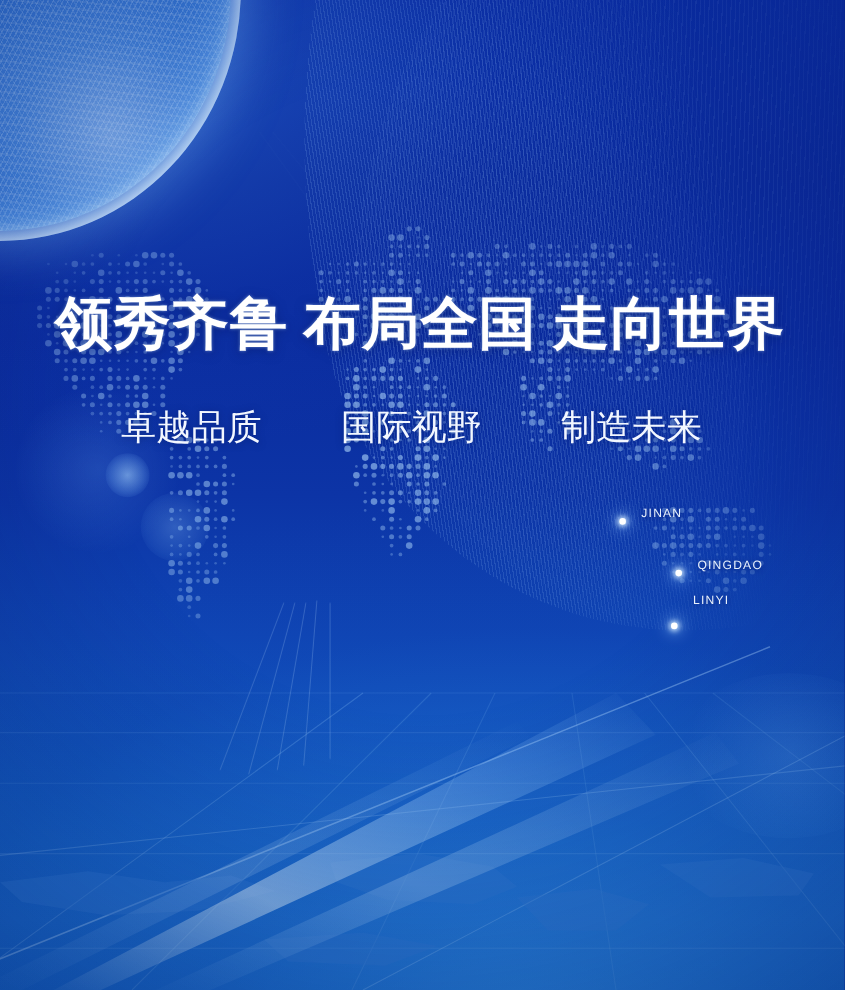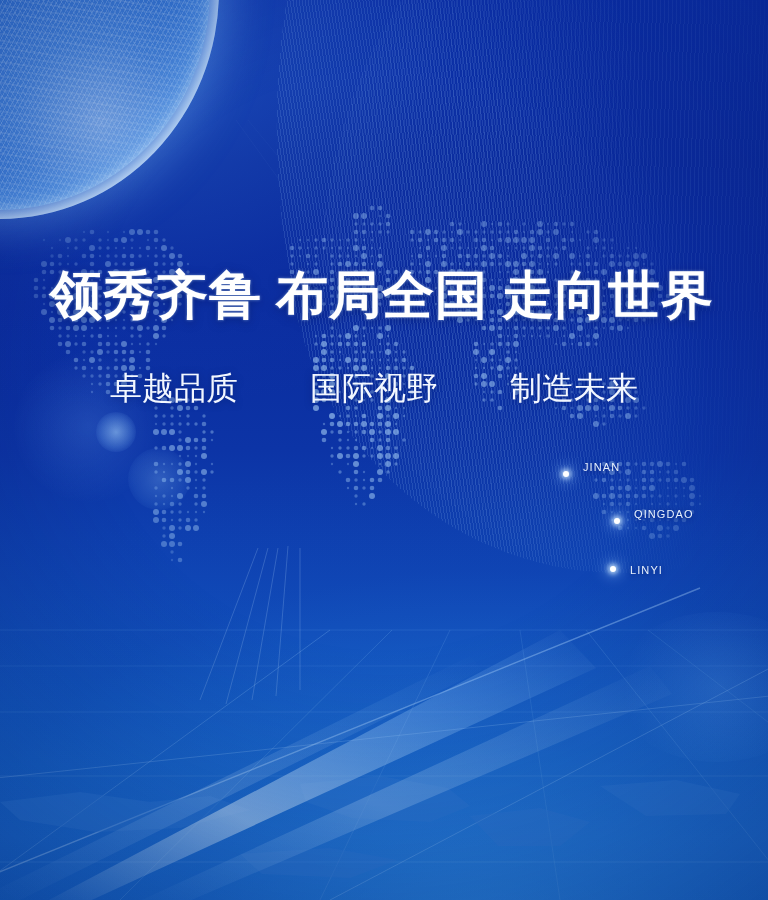--- a/index.html
+++ b/index.html
@@ -1584,16 +1584,16 @@
     <span class="gap"></span>
     <span>制造未来</span>
   </div>
 
   <div id="city-layer">
       <div class="city-dot" style="position: absolute; left: 563px; top: 471px;"></div>
       <div class="city city-label" style="left: 583px; top: 461px;">JINAN</div>
       <div class="city-dot" style="position: absolute; left: 614px; top: 518px;"></div>
       <div class="city city-label" style="left: 634px; top: 508px;">QINGDAO</div>
       <div class="city-dot" style="position: absolute; left: 610px; top: 566px;"></div>
-      <div class="city city-label" style="left: 630px; top: 564px;">LINYI</div>
+      <div class="city city-label" style="left: 630px; top: 540px;">LINYI</div>
     </div>
 
 </div>
 
 </body></html>

